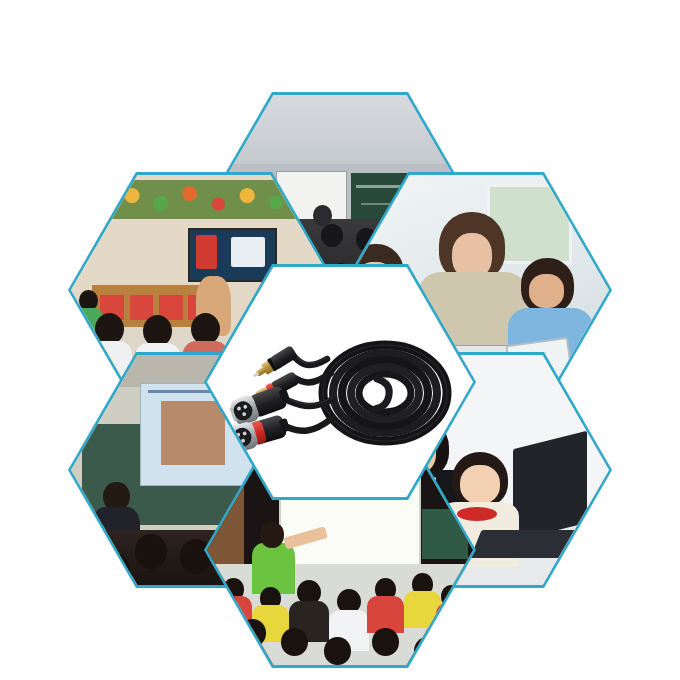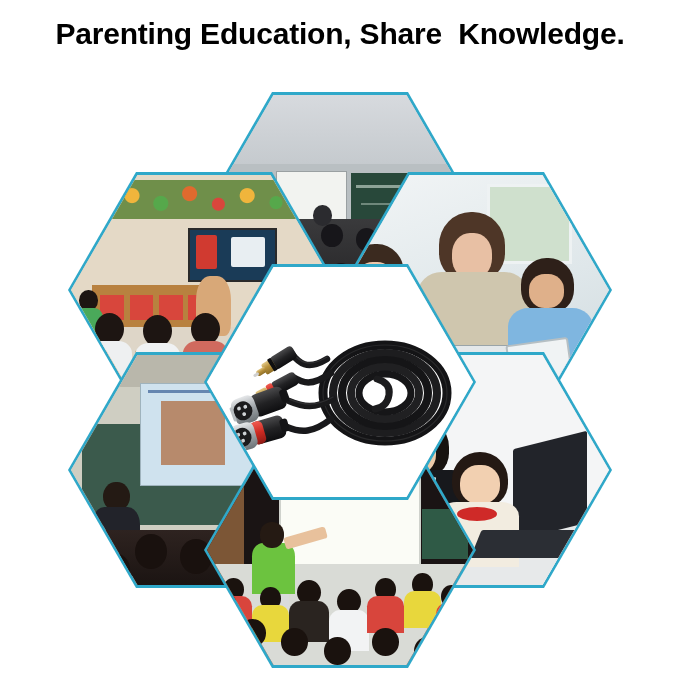--- a/index.html
+++ b/index.html
@@ -147,21 +147,20 @@
 
   
   .p-bg{position:absolute;left:0;top:0;width:100%;height:100%;background:#ffffff;}
   .p-svg{position:absolute;left:0;top:0;width:100%;height:100%;}
 </style>
 </head>
 <body>
 
 <div id="banner">
 
-  <div id="title">Parenting Education, Share  Knowledge.</div>
 
   <div id="grid">
 
     <div class="hex" id="hex-top">
       <div class="inner">
         <div class="scene">
           <div class="t-ceiling"></div>
           <div class="t-wall"></div>
           <div class="t-proj"></div>
           <div class="t-board"></div>

